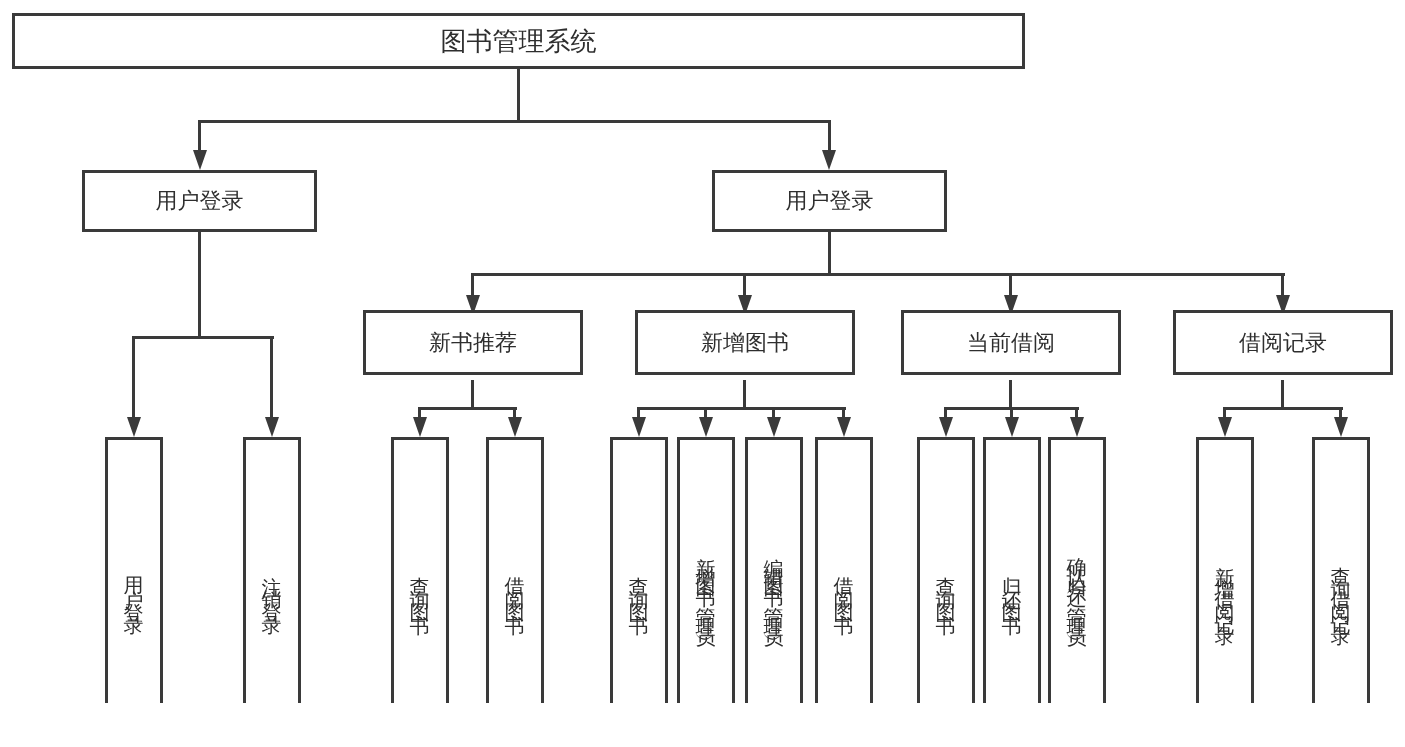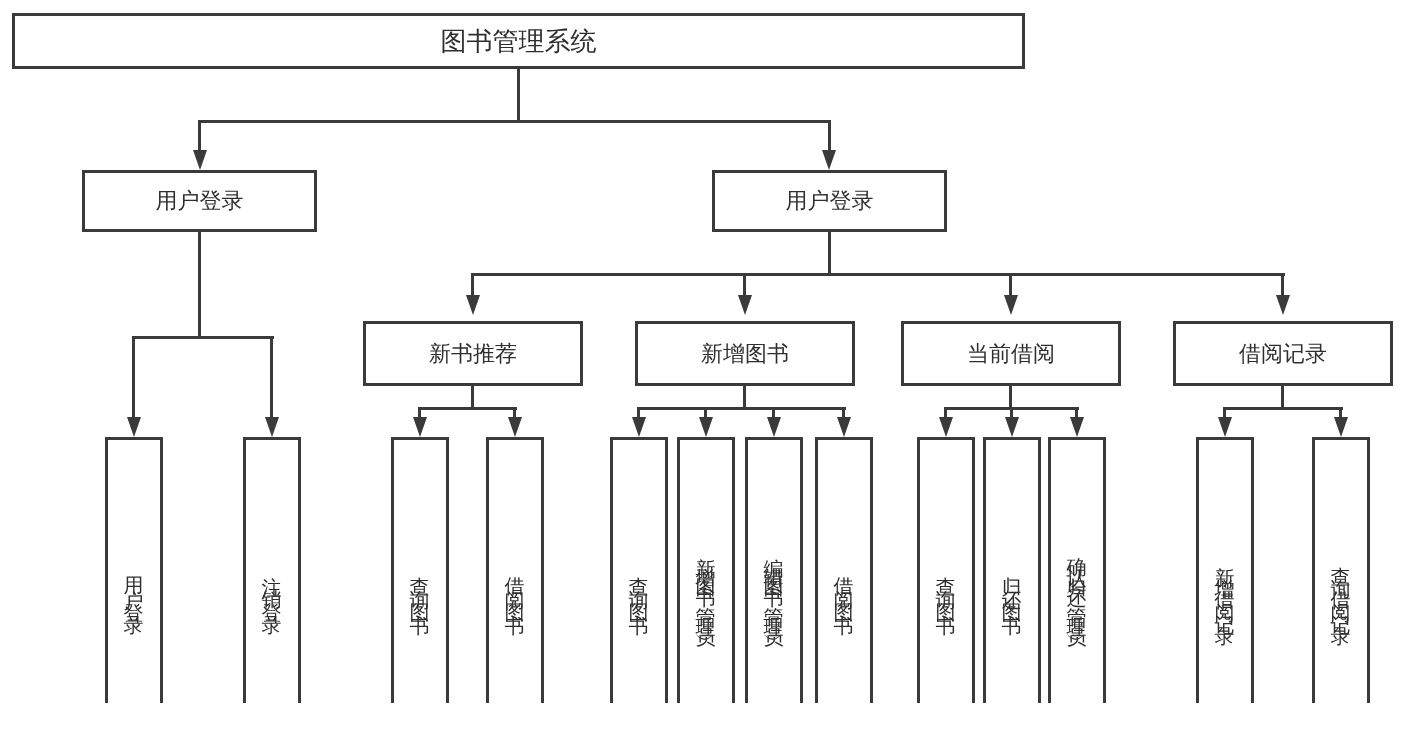--- a/index.html
+++ b/index.html
@@ -17,21 +17,21 @@
   
   .box{
     position:absolute;background:#fff;border:3px solid var(--line);
     display:flex;align-items:center;justify-content:center;
     color:var(--text);box-sizing:content-box;
   }
   .root{left:12px;top:13px;width:1007px;height:50px;font-size:26px;}
   .l2{top:170px;width:229px;height:56px;font-size:22px;}
   .l2a{left:82px;}
   .l2b{left:712px;}
-  .l3{top:321px;width:214px;height:59px;font-size:22px;}
+  .l3{top:310px;width:214px;height:59px;font-size:22px;}
   .l3a{left:363px;}
   .l3b{left:635px;}
   .l3c{left:901px;}
   .l3d{left:1173px;}
   .leaf{top:437px;width:52px;height:294px;font-size:20px;}
   .leaf span{
     writing-mode:vertical-rl;text-orientation:mixed;
     line-height:1;white-space:nowrap;
   }
   .sp4 span{letter-spacing:13px;}

